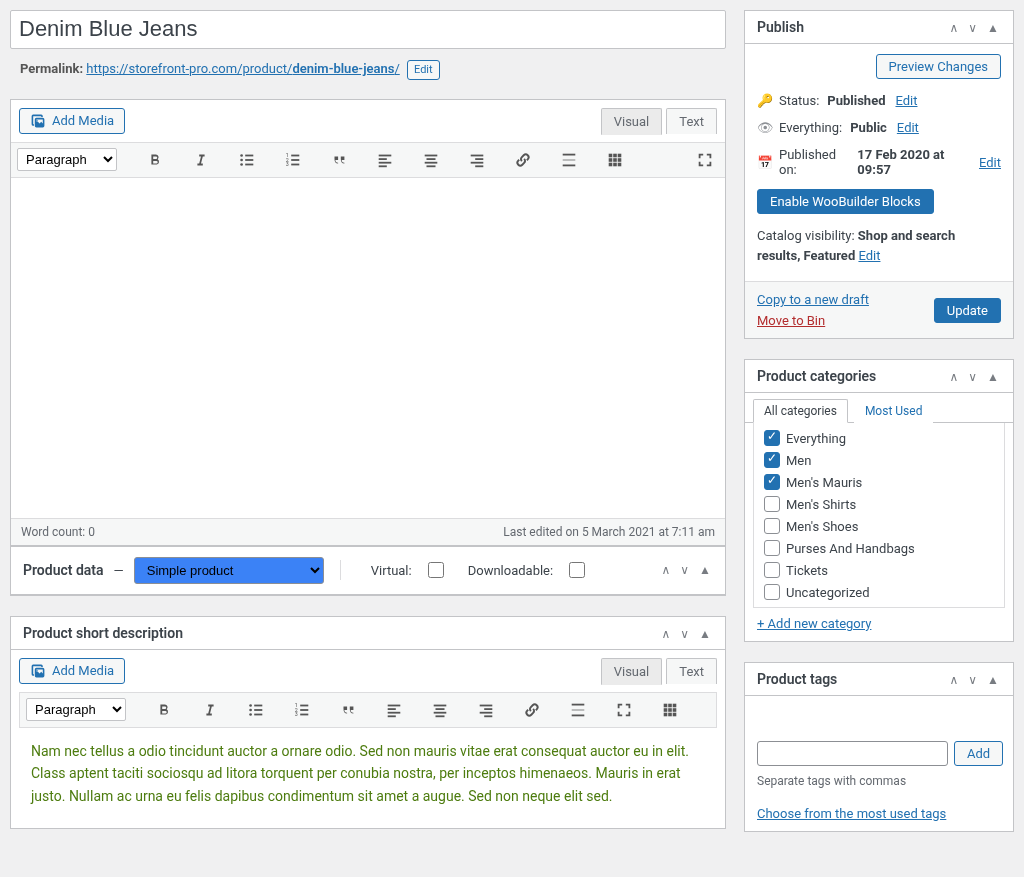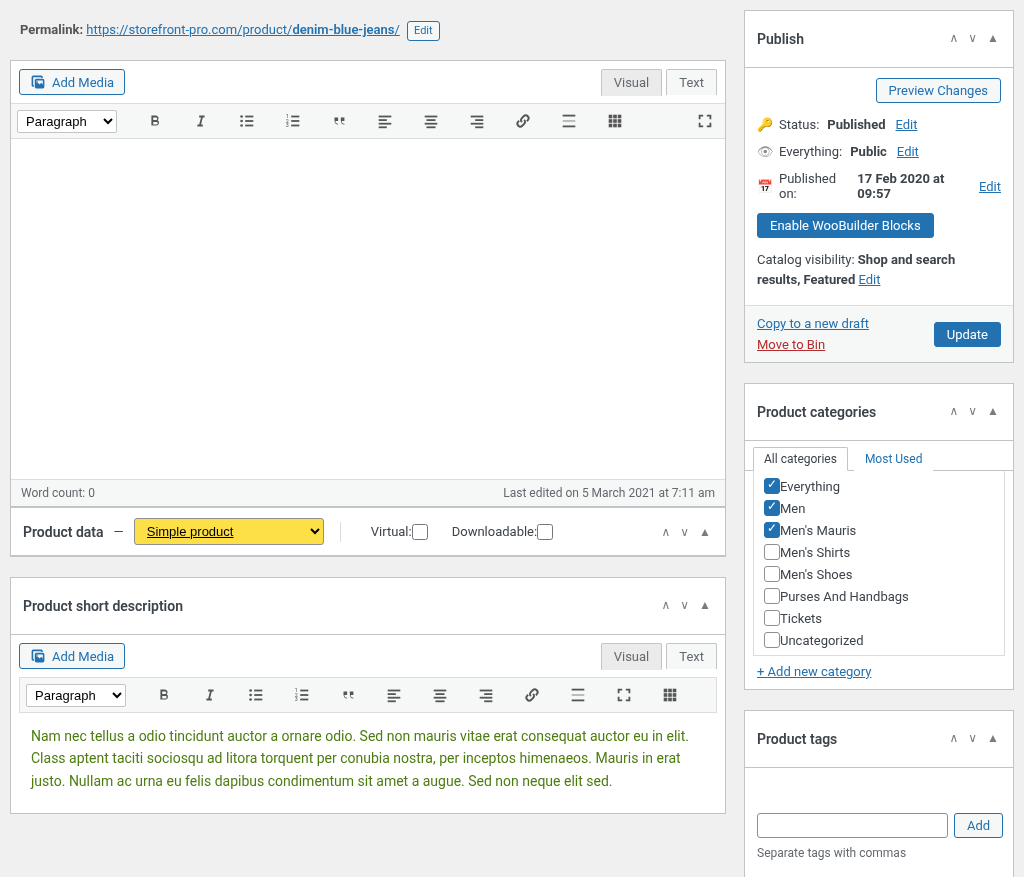--- a/index.html
+++ b/index.html
@@ -29,22 +29,22 @@
 .perma-slug { font-weight: 600; }
 .btn-small {
   display: inline-block; border: 1px solid #2271b1; color: #2271b1;
   background: #f6f7f7; padding: 0 6px; font-size: 11px; line-height: 18px;
   border-radius: 3px; cursor: pointer; margin-left: 4px;
 }
 
 
 .postbox { background: #fff; border: 1px solid #c3c4c7; margin-bottom: 20px; }
 .postbox-header {
-  display: flex; align-items: flex-start; justify-content: space-between;
-  border-bottom: 1px solid #c3c4c7; padding: 20px 12px;
+  display: flex; align-items: flex-end; justify-content: space-between;
+  border-bottom: 1px solid #c3c4c7; padding: 8px 12px;
 }
 .postbox-header h2 { font-size: 14px; font-weight: 600; }
 .panel-controls { display: flex; gap: 6px; align-items: center; color: #787c82; }
 .panel-controls span { cursor: pointer; padding: 0 2px; font-size: 12px; }
 
 .editor-wrap { background: #fff; border: 1px solid #c3c4c7; margin-top: 18px; }
 
 .media-row { display: flex; align-items: center; justify-content: space-between; padding: 8px 8px 0; }
 .btn-media {
   display: inline-flex; align-items: center; gap: 6px;
@@ -100,23 +100,23 @@
 }
 
 
 .pd-header {
   display: flex; align-items: center; gap: 10px;
   padding: 10px 12px; border-bottom: 1px solid #c3c4c7;
 }
 .pd-header strong { font-size: 14px; font-weight: 600; }
 .pd-header select {
   padding: 4px 8px; border: 1px solid #8c8f94; border-radius: 3px;
-  font-size: 13px; min-width: 190px; background: #fde047; text-decoration: underline;
-}
-.pd-check { display: inline-flex; align-items: center; gap: 0; margin-left: 14px; }
+  font-size: 13px; min-width: 190px; background: #3b82f6;
+}
+.pd-check { display: inline-flex; align-items: center; gap: 16px; margin-left: 14px; }
 .pd-header input[type=checkbox] { width: 16px; height: 16px; }
 
 
 .side-postbox { background: #fff; border: 1px solid #c3c4c7; margin-bottom: 20px; }
 .side-inside { padding: 10px 12px; }
 .pub-row { padding: 6px 0; font-size: 13px; display: flex; align-items: center; gap: 6px; }
 .pub-row strong { margin-left: 2px; }
 .pub-row .link-action { margin-left: 4px; }
 .pub-icon { width: 16px; text-align: center; color: #8c8f94; }
 .preview-row { text-align: right; padding-bottom: 8px; }
@@ -132,21 +132,21 @@
 .cat-tab {
   padding: 4px 10px; border: 1px solid #c3c4c7; border-bottom: 1px solid #fff;
   margin-bottom: -1px; font-size: 12px; cursor: pointer; background: #fff;
   border-radius: 2px 2px 0 0;
 }
 .cat-tab.inactive { border: 1px solid transparent; color: #2271b1; }
 .cat-list {
   border: 1px solid #dcdcde; border-top: none; background: #fff; margin: 0 8px 8px;
   max-height: 200px; overflow: hidden; padding: 4px 0;
 }
-.cat-item { display: flex; align-items: center; padding: 3px 10px; }
+.cat-item { display: flex; align-items: center; gap: 6px; padding: 3px 10px; }
 .cat-item input[type=checkbox] {
   width: 16px; height: 16px; appearance: none; border: 1px solid #8c8f94;
   border-radius: 3px; background: #fff; cursor: pointer; position: relative;
 }
 .cat-item input[type=checkbox]:checked { background: #2271b1; border-color: #2271b1; }
 .cat-item input[type=checkbox]:checked::after {
   content: '✓'; color: #fff; position: absolute; left: 2px; top: -2px; font-size: 12px;
 }
 .add-cat-link { padding: 0 12px 10px; }
 
@@ -159,20 +159,23 @@
 .tag-link { padding-top: 18px; }
 
 svg { display: block; }
 </style>
 </head>
 <body>
 
 <div class="layout">
   <div class="main-col">
 
+    <div class="title-wrap">
+      <input class="title-input" value="Denim Blue Jeans" style="">
+    </div>
 
     <div class="permalink-row">
       <strong>Permalink:</strong>
       <a href="#"><span>https://storefront-pro.com/product/</span><span class="perma-slug">denim-blue-jeans</span><span>/</span></a>
       <span class="btn-small">Edit</span>
     </div>
 
     <div class="editor-wrap">
       <div class="media-row">
         <span class="btn-media">

